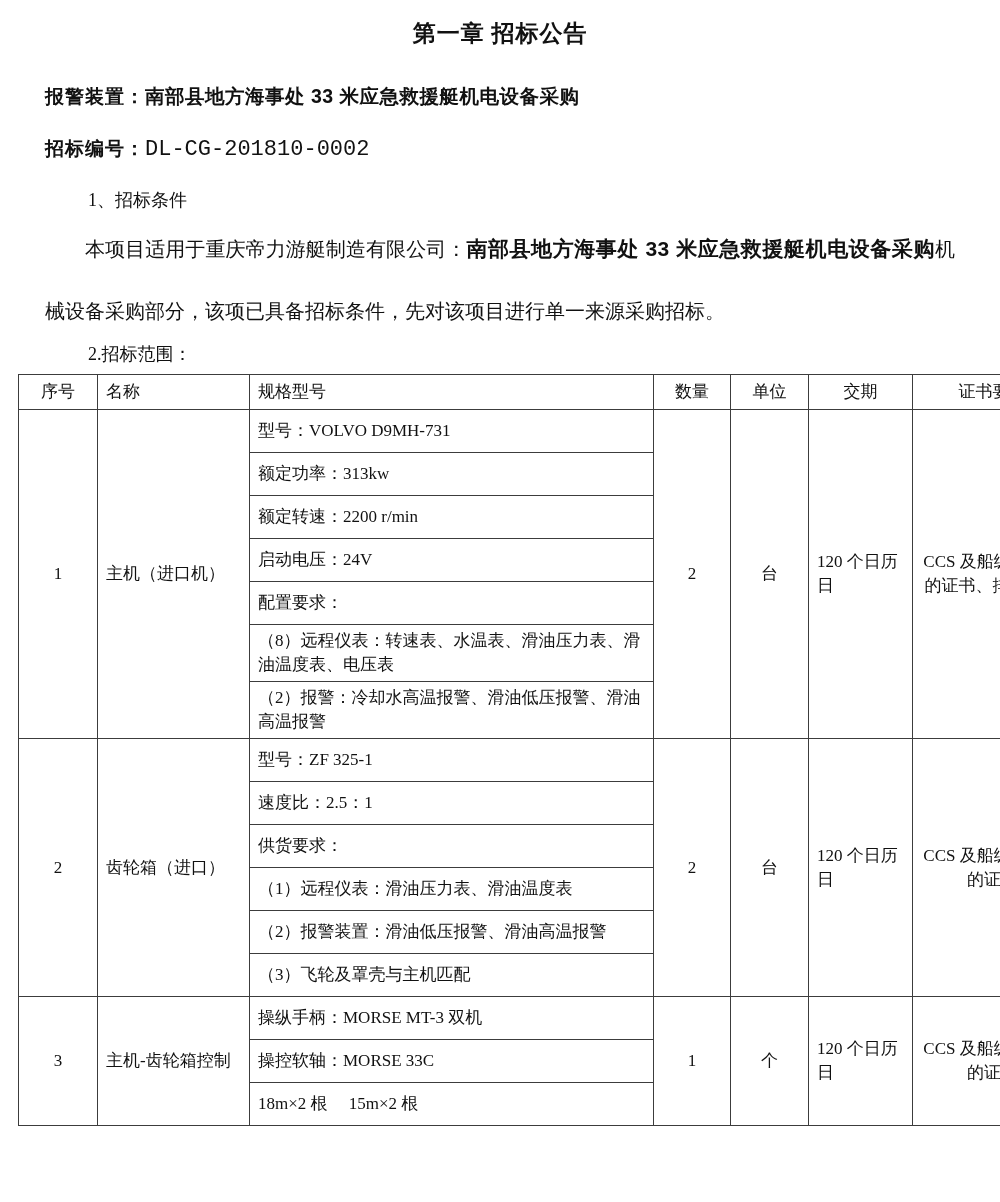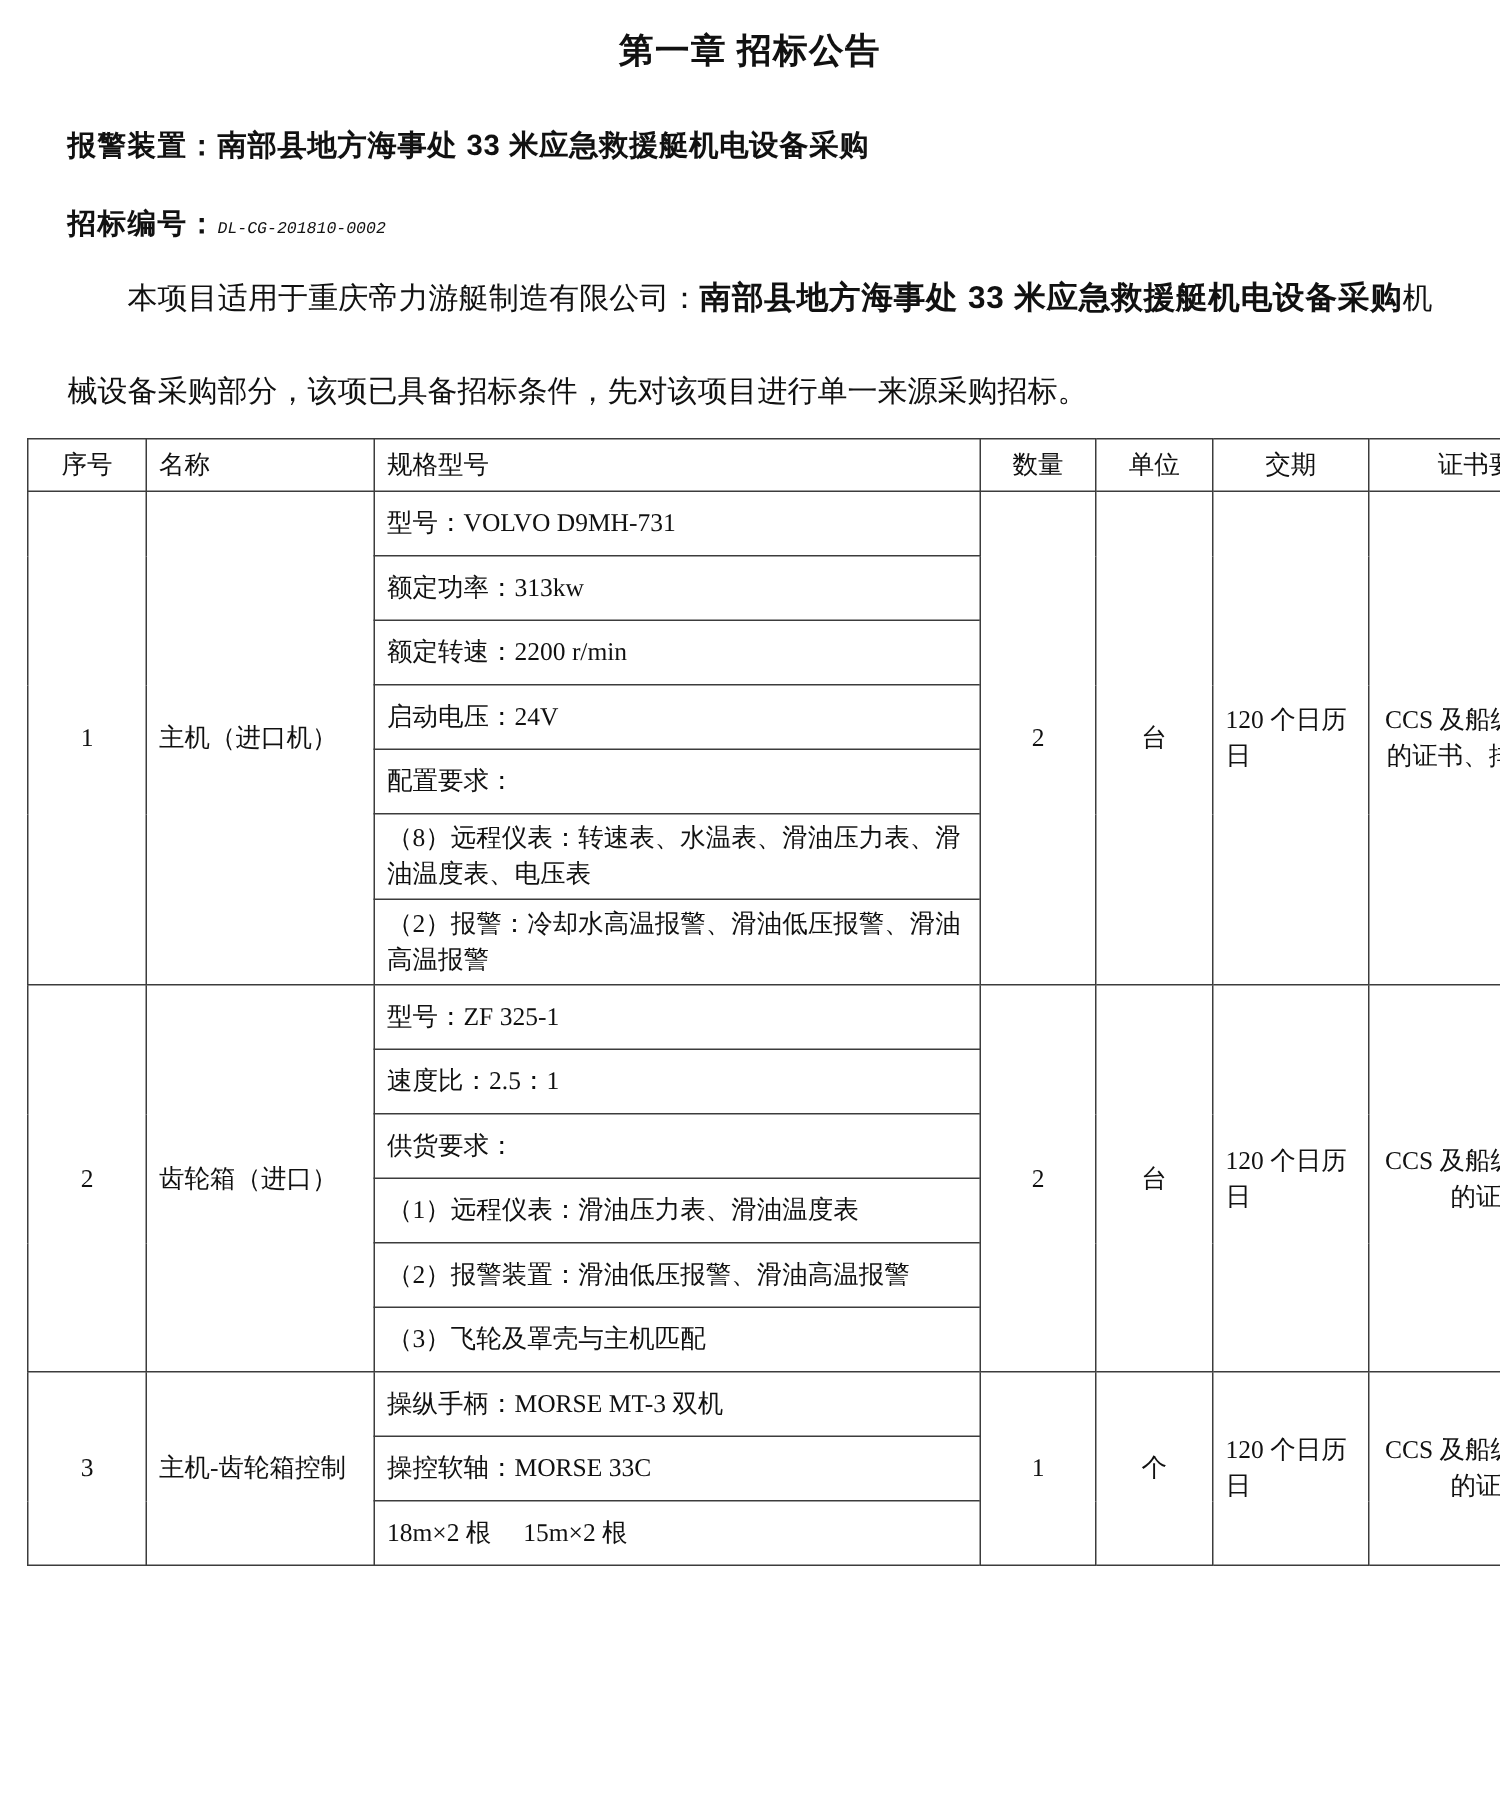--- a/index.html
+++ b/index.html
@@ -17,21 +17,21 @@
 
   .project-row{margin-top:34px;font-size:19px;}
   .project-label{font-weight:700;letter-spacing:1px;}
   .project-value{
     font-family:"Liberation Sans","DejaVu Sans",sans-serif;
     font-weight:700;font-size:19.5px;letter-spacing:0.5px;
   }
 
   .tender-row{margin-top:26px;font-size:19px;}
   .tender-label{font-weight:700;letter-spacing:1px;}
-  .tender-value{font-family:"Liberation Mono","DejaVu Sans Mono",monospace;font-size:11px;font-style:italic;}
+  .tender-value{font-family:"Liberation Mono","DejaVu Sans Mono",monospace;font-size:22px;}
 
   .sec-heading{margin-top:26px;margin-left:43px;font-size:18px;}
 
   .intro-para{
     margin-top:6px;font-size:20px;line-height:62px;text-align:justify;text-indent:2em;
   }
   .intro-bold{
     font-family:"Liberation Sans","DejaVu Sans",sans-serif;
     font-weight:700;font-size:21px;letter-spacing:0.5px;
   }
@@ -75,25 +75,27 @@
   <div class="chapter-title">第一章 招标公告</div>
 
   <div class="project-row">
     <span class="project-label">报警装置：</span><span class="project-value">南部县地方海事处 33 米应急救援艇机电设备采购</span>
   </div>
 
   <div class="tender-row">
     <span class="tender-label">招标编号：</span><span class="tender-value">DL-CG-201810-0002</span>
   </div>
 
+  <div class="sec-heading">1、招标条件</div>
 
   <div class="intro-para">
     <span>本项目适用于重庆帝力游艇制造有限公司：</span><span class="intro-bold">南部县地方海事处 33 米应急救援艇机电设备采购</span><span>机械设备采购部分，该项已具备招标条件，先对该项目进行单一来源采购招标。</span>
   </div>
 
+  <div class="sec2-heading">2.招标范围：</div>
 
   <table class="spec-table">
     <thead>
       <tr>
         <th class="col-no">序号</th>
         <th class="col-name">名称</th>
         <th class="col-spec">规格型号</th>
         <th class="col-qty">数量</th>
         <th class="col-unit">单位</th>
         <th class="col-delivery">交期</th>

